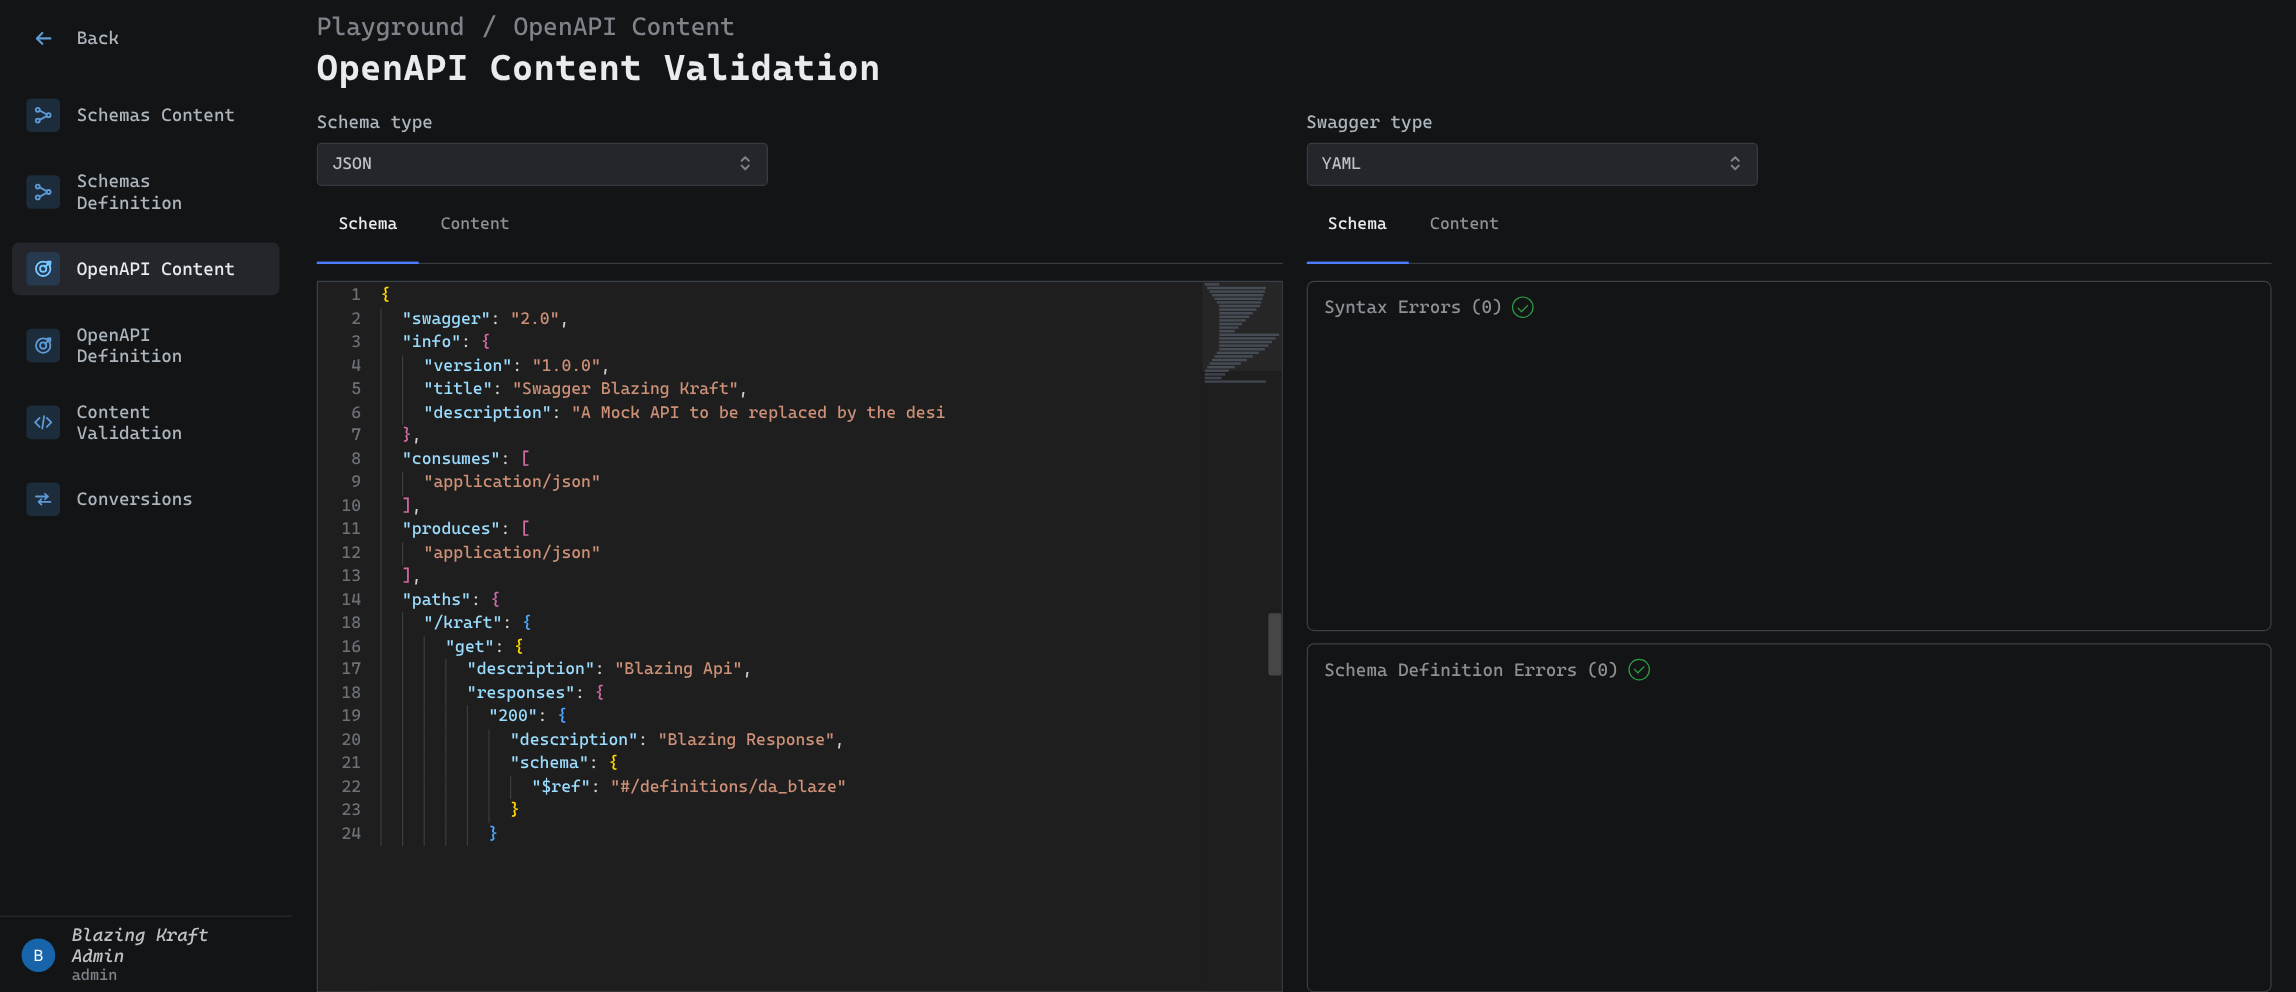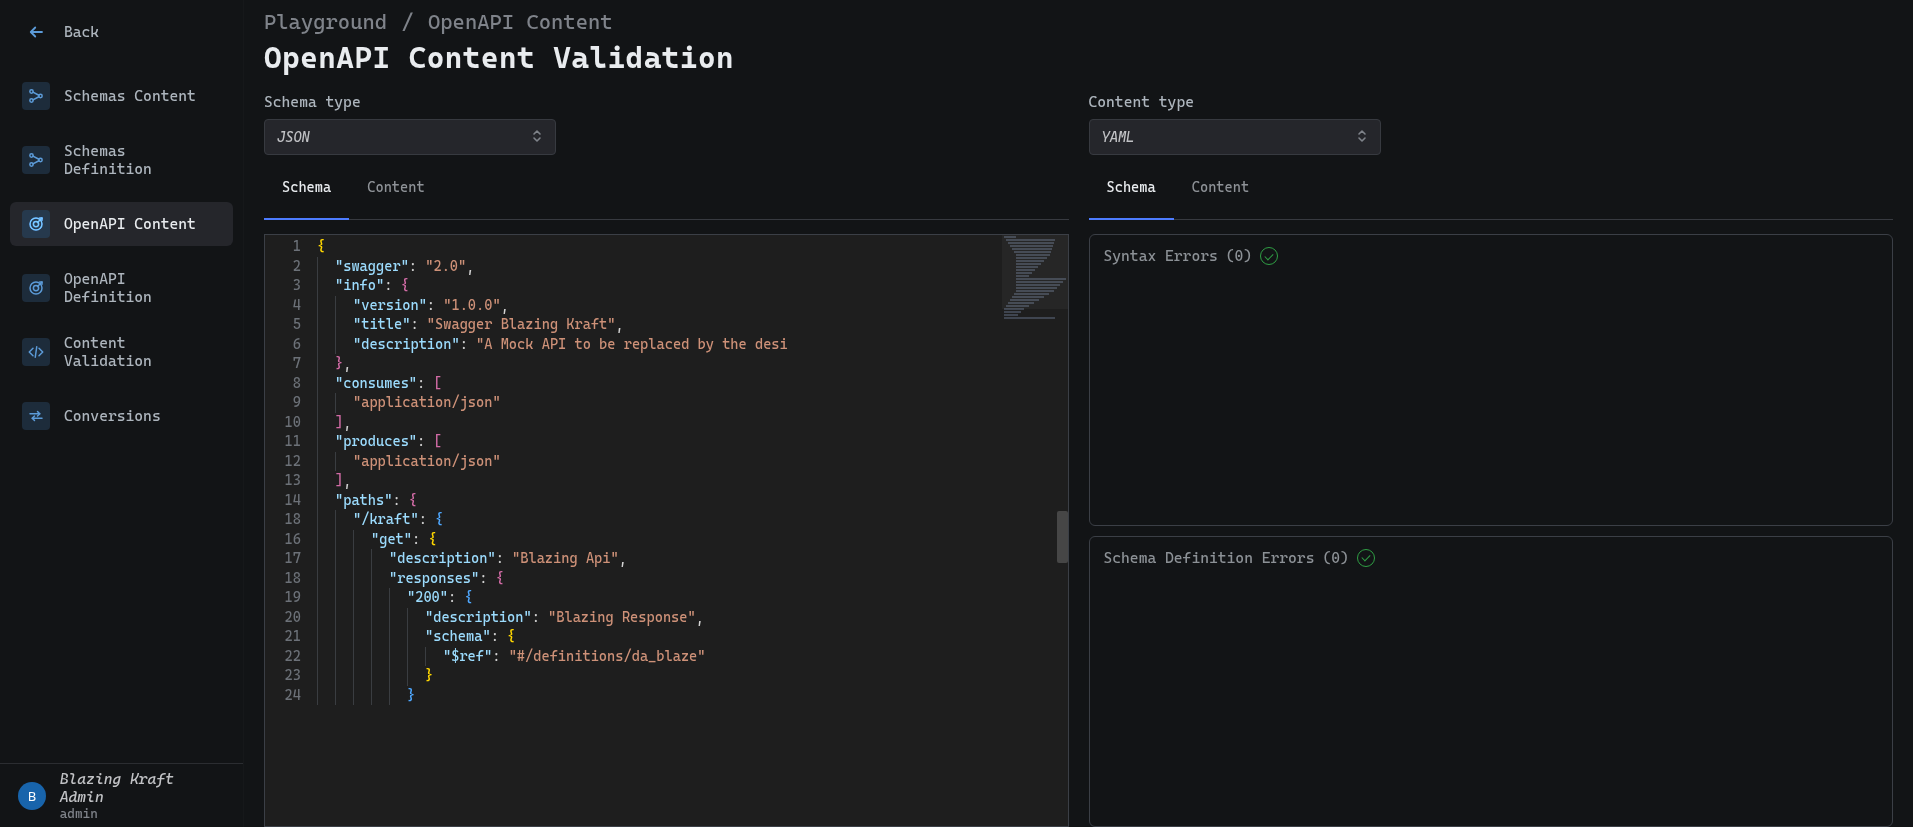--- a/index.html
+++ b/index.html
@@ -101,29 +101,28 @@
   min-height: 0;
 }
 .pane { flex: 1; min-width: 0; display: flex; flex-direction: column; }
 
 .field-label { color: #adb5bd; font-size: 15px; margin-bottom: 8px; }
 .select {
   background: #25262b;
   border: 1px solid #373a40;
   border-radius: 4px;
   height: 36px;
-  width: 292px;
+  width: 376px;
   display: flex;
   align-items: center;
   justify-content: space-between;
   padding: 0 12px;
   color: #c1c2c5;
   cursor: pointer;
   margin-bottom: 14px;
-  font-style: italic;
 }
 .select .chev { color: #7f838a; font-size: 12px; line-height: 1; }
 
 .tabs {
   display: flex;
   border-bottom: 1px solid #373a40;
   margin-bottom: 14px;
 }
 .tab {
   padding: 10px 18px 23px;
@@ -437,21 +436,21 @@
               <div class="minimap-line" style="width: 17px; margin-left: 2px;"></div>
               <div class="minimap-line" style="width: 14px; margin-left: 2px;"></div>
               <div class="minimap-line" style="width: 51px; margin-left: 2px;"></div>
             </div>
           </div>
         <div class="scroll-thumb"></div>
       </div>
     </section>
 
     <section class="pane">
-      <div class="field-label">Content type</div>
+      <div class="field-label">Swagger type</div>
       <div class="select">
         <span>YAML</span>
         <span class="chev">
           <svg width="12" height="14" viewBox="0 0 12 14" fill="none" stroke="#7f838a" stroke-width="1.6" stroke-linecap="round" stroke-linejoin="round">
               <polyline points="3 5 6 2 9 5"></polyline>
               <polyline points="3 9 6 12 9 9"></polyline>
             </svg>
         </span>
       </div>
       <div class="tabs">

